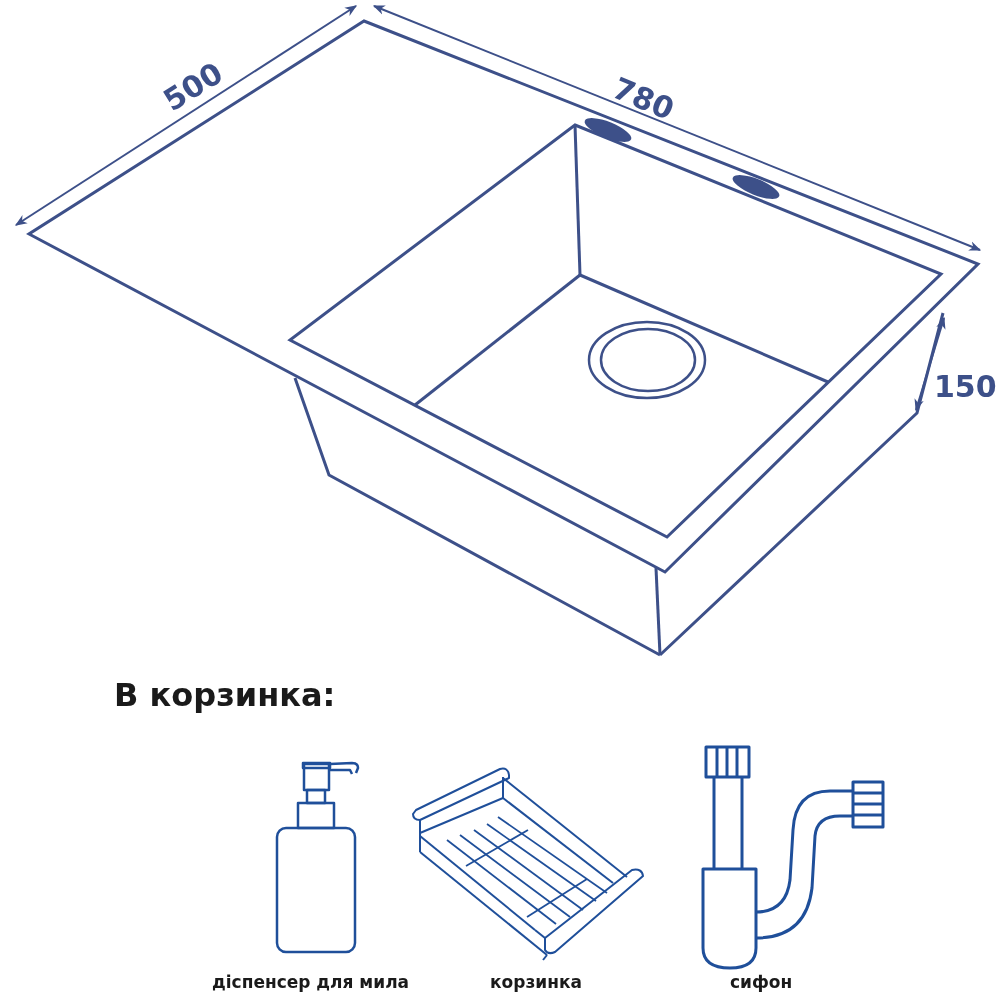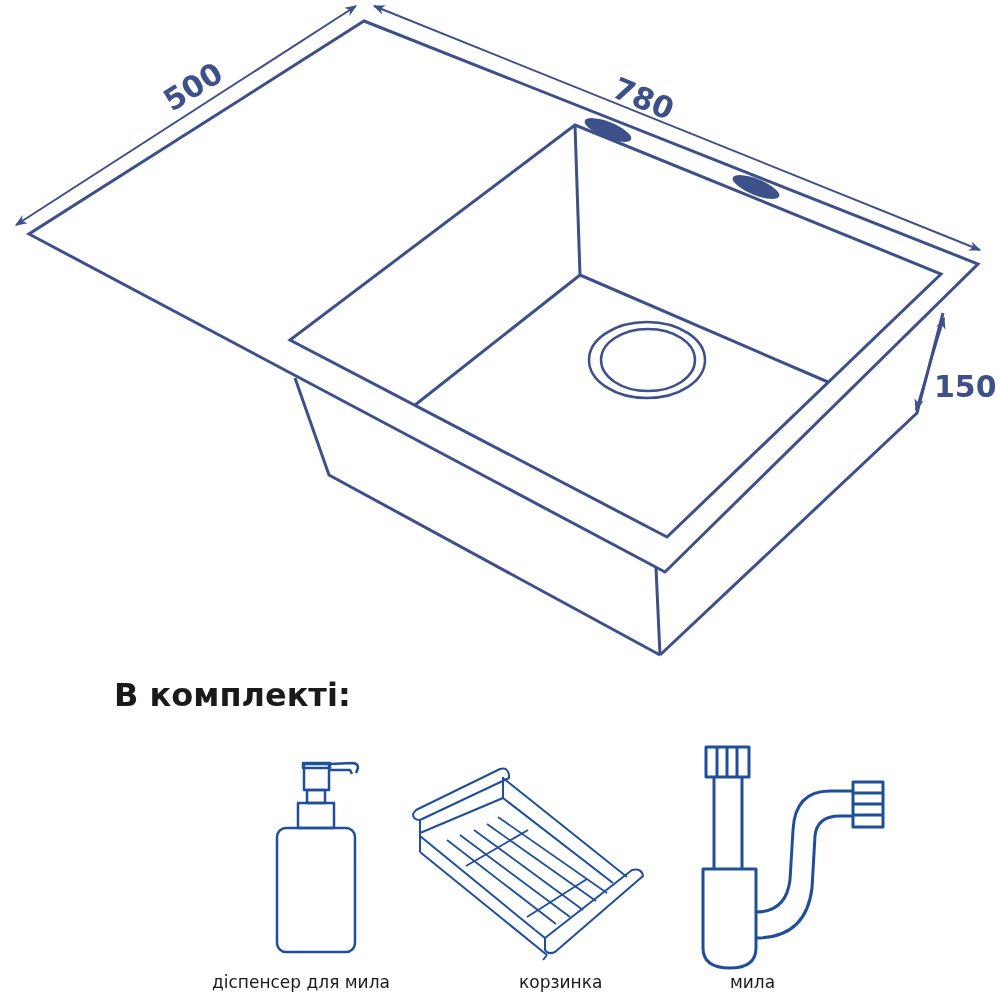--- a/index.html
+++ b/index.html
@@ -3,23 +3,23 @@
 <meta charset="utf-8">
 <style>
   html, body { margin: 0; padding: 0; background: #ffffff; }
   body { width: 1000px; height: 1000px; position: relative; overflow: hidden; font-family: "Liberation Sans", "DejaVu Sans", sans-serif; }
   #stage { position: absolute; left: 0; top: 0; width: 1000px; height: 1000px; }
   .dim-label { position: absolute; font-family: "DejaVu Sans", "Liberation Sans", sans-serif; font-weight: bold; color: #3d5089; font-size: 30px; line-height: 1; white-space: nowrap; transform-origin: center center; }
   #dim-500 { left: 162px; top: 72px; transform: rotate(-32deg); }
   #dim-780 { left: 612px; top: 84px; transform: rotate(23deg); }
   #dim-220 { left: 934px; top: 372px; }
   .heading { position: absolute; left: 114px; top: 676px; font-family: "DejaVu Sans", "Liberation Sans", sans-serif; font-weight: bold; font-size: 32px; color: #1a1a1a; }
-  .caption { position: absolute; top: 972px; font-family: "DejaVu Sans", "Liberation Sans", sans-serif; font-weight: normal; font-size: 17px; color: #1a1a1a; white-space: nowrap; }
+  .caption { position: absolute; top: 972px; font-family: "DejaVu Sans", "Liberation Sans", sans-serif; font-weight: bold; font-size: 17px; color: #1a1a1a; white-space: nowrap; }
   #cap-dispenser { left: 212px; }
-  #cap-basket { left: 490px; margin-left: 29px; }
+  #cap-basket { left: 490px; }
   #cap-siphon { left: 730px; }
 </style>
 </head>
 <body>
 
 <div id="stage">
   <svg width="1000" height="1000" viewBox="0 0 1000 1000">
     <defs>
       <marker id="arr" viewBox="0 0 10 10" refX="9" refY="5" markerWidth="6" markerHeight="6" orient="auto-start-reverse">
         <path d="M0,1 L10,5 L0,9 L3,5 Z" fill="#3d5089"></path>
@@ -108,18 +108,18 @@
       <line x1="853" y1="793" x2="883" y2="793"></line>
       <line x1="853" y1="804" x2="883" y2="804"></line>
       <line x1="853" y1="815" x2="883" y2="815"></line>
     </g>
   </svg>
 
   <div id="dim-500" class="dim-label">500</div>
   <div id="dim-780" class="dim-label">780</div>
   <div id="dim-220" class="dim-label">150</div>
 
-  <div class="heading">В комплекті:</div>
+  <div class="heading">В корзинка:</div>
 
   <div id="cap-dispenser" class="caption">діспенсер для мила</div>
   <div id="cap-basket" class="caption">корзинка</div>
-  <div id="cap-siphon" class="caption">мила</div>
+  <div id="cap-siphon" class="caption">сифон</div>
 </div>
 
 </body></html>

